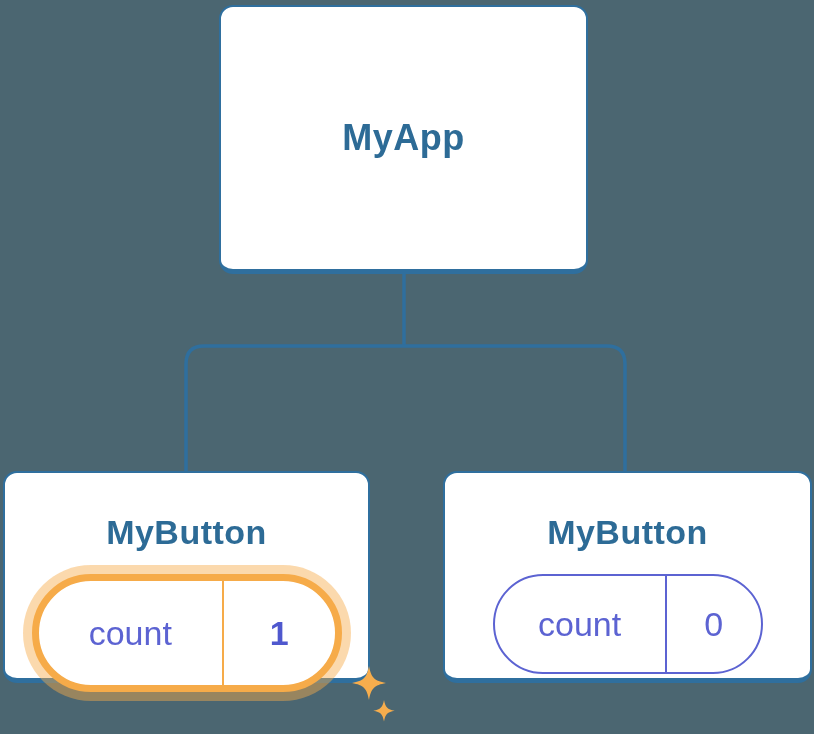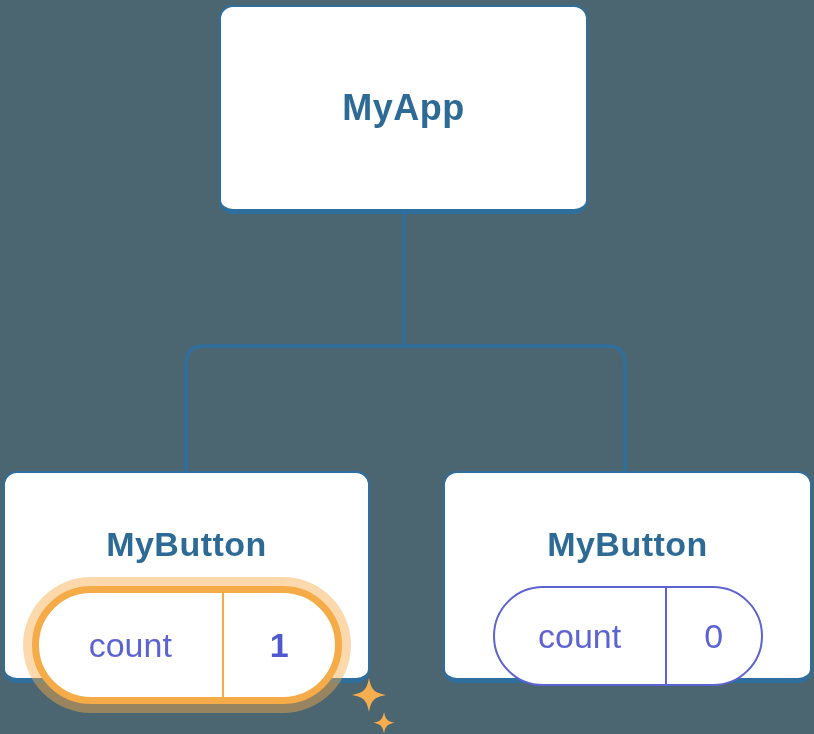--- a/index.html
+++ b/index.html
@@ -19,27 +19,27 @@
     background:#ffffff;
     border:2.5px solid #2f6f9e;
     border-bottom-width:5px;
     border-radius:14px;
     box-sizing:border-box;
     display:flex;
     flex-direction:column;
     align-items:center;
   }
   .card.root{
-    left:219px;top:5px;width:369px;height:209px;
+    left:219px;top:5px;width:369px;height:269px;
     justify-content:center;
   }
   .card.child{
     top:471px;width:367px;height:212px;
     justify-content:flex-start;
-    padding-top:52px;
+    padding-top:40px;
   }
   .card.child.left{left:3px;}
   .card.child.right{left:443px;width:369px;}
 
   .card-title{
     color:#2d6b96;
     font-size:36px;
     font-weight:600;
     letter-spacing:0.5px;
     text-align:center;

